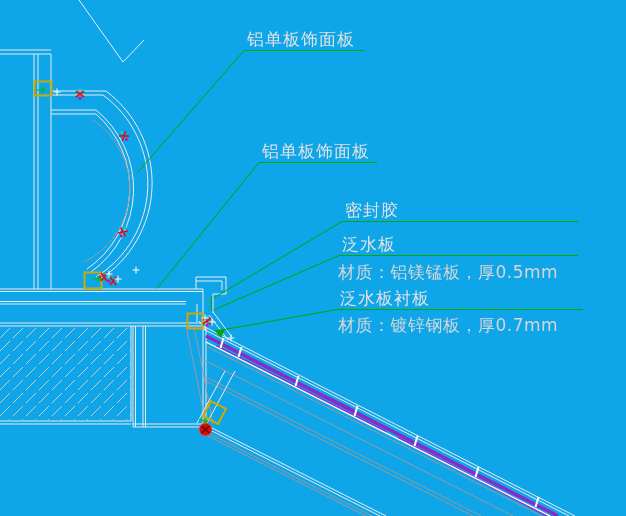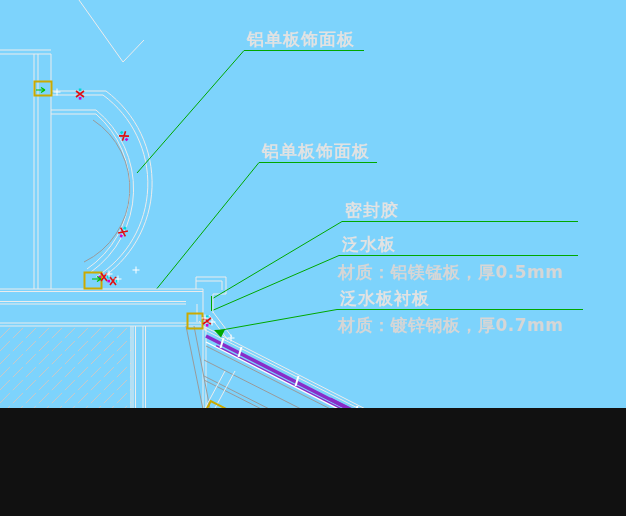--- a/index.html
+++ b/index.html
@@ -1,19 +1,18 @@
 <!DOCTYPE html>
 <html><head>
 <meta charset="utf-8">
 <style>
   html,body{margin:0;padding:0;background:#111;}
   .stage{
-    position:relative;width:626px;height:408px;background:#7dd3fc;overflow:hidden;
+    position:relative;width:626px;height:516px;background:#0ea5e9;overflow:hidden;
     font-family:"DejaVu Sans",sans-serif;
-    font-weight:bold;
   }
   .stage svg{position:absolute;left:0;top:0;}
   text{font-family:"DejaVu Sans",sans-serif;fill:#e2e2e2;}
   .lbl{font-size:17px;letter-spacing:1px;}
   .spec{font-size:17px;letter-spacing:0.5px;fill:#d6d6d6;}
   .w{stroke:#ececec;stroke-width:1;fill:none;}
   .w15{stroke:#ffffff;stroke-width:1.4;fill:none;}
   .g{stroke:#9a9a9a;stroke-width:1;fill:none;}
   .grn{stroke:#00a800;stroke-width:1;fill:none;}
   .grnF{fill:#00a800;stroke:none;}

